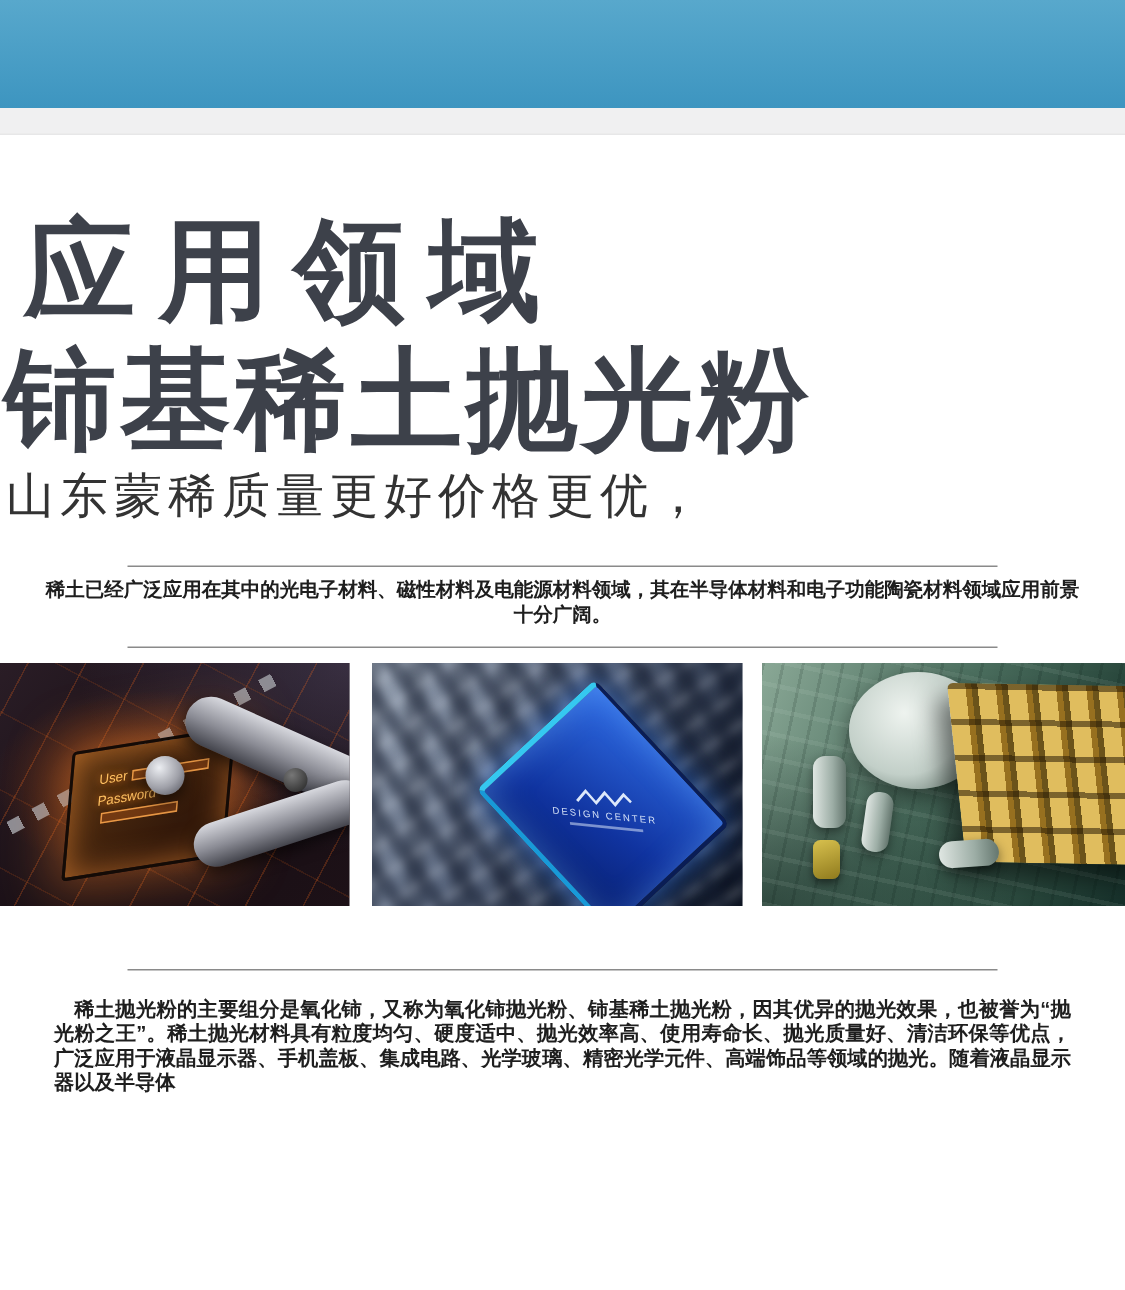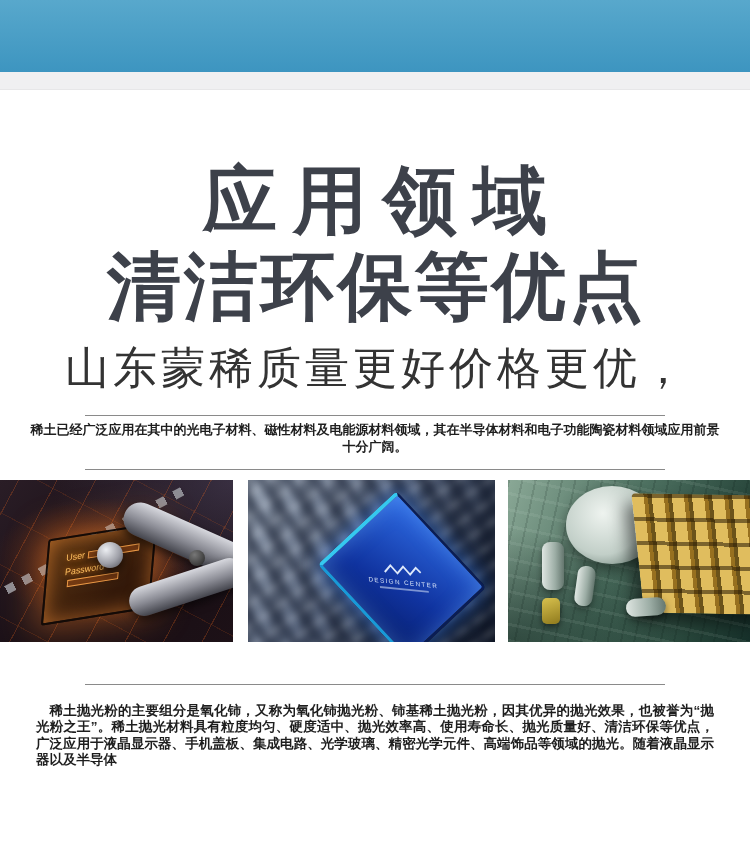--- a/index.html
+++ b/index.html
@@ -8,34 +8,34 @@
   }
   *{margin:0;padding:0;box-sizing:border-box;}
   html,body{width:750px;background:#fff;}
   body{height:860px;overflow:hidden;font-family:"Liberation Sans","DejaVu Sans",sans-serif;position:relative;}
 
   
   .banner{height:72px;background:linear-gradient(180deg,var(--banner-top),var(--banner-bottom));}
   .strip{height:18px;background:var(--strip);border-bottom:1px solid #e7e7e8;}
 
   
-  .hero{padding-top:68px;text-align:center;}
+  .hero{padding-top:48px;}
   .hero h1{font-size:74px;line-height:1.16;font-weight:700;color:var(--title);}
   .hero .t1{letter-spacing:16px;text-indent:16px;}
   .hero .t2{letter-spacing:3px;text-indent:3px;}
-  .hero .sub{margin-top:18px;font-size:44px;line-height:40px;font-weight:400;color:var(--subtitle);letter-spacing:4px;text-indent:4px;}
+  .hero .sub{font-size:32px;line-height:40px;font-weight:400;color:var(--subtitle);letter-spacing:4px;text-indent:4px;}
 
   .divider{width:580px;margin:0 auto;border-top:1px solid var(--divider);height:0;}
   .d1{margin-top:27px;}
   .d2{margin-top:13px;}
   .d3{margin-top:42px;}
 
   
   .intro{padding:6px 28px 0;text-align:center;color:var(--body);font-weight:700;font-size:13px;line-height:17px;}
-  .intro p{margin:0 0 2px;font-family:Liberation Mono, monospace;}
+  .intro p{margin:0 0 2px;}
 
   
   .gallery{margin-top:10px;display:flex;}
   .shot{height:162px;position:relative;overflow:hidden;background:#222;}
   .shot.a{width:233px;margin-right:15px;}
   .shot.b{width:247px;margin-right:13px;}
   .shot.c{width:242px;}
 
   
   .shot.a{background:
@@ -101,21 +101,21 @@
 </style>
 </head>
 <body>
 
 <div class="banner"></div>
 <div class="strip"></div>
 
 <section class="hero">
   <h1>
     <div class="t1">应用领域</div>
-    <div class="t2">清洁环保等优点</div>
+    <div class="t2">铈基稀土抛光粉</div>
   </h1>
   <div class="sub">
     <div>山东蒙稀质量更好价格更优，</div>
   </div>
 </section>
 
 <div class="divider d1"></div>
 
 <section class="intro">
   <p>稀土已经广泛应用在其中的光电子材料、磁性材料及电能源材料领域，其在半导体材料和电子功能陶瓷材料领域应用前景十分广阔。</p>

